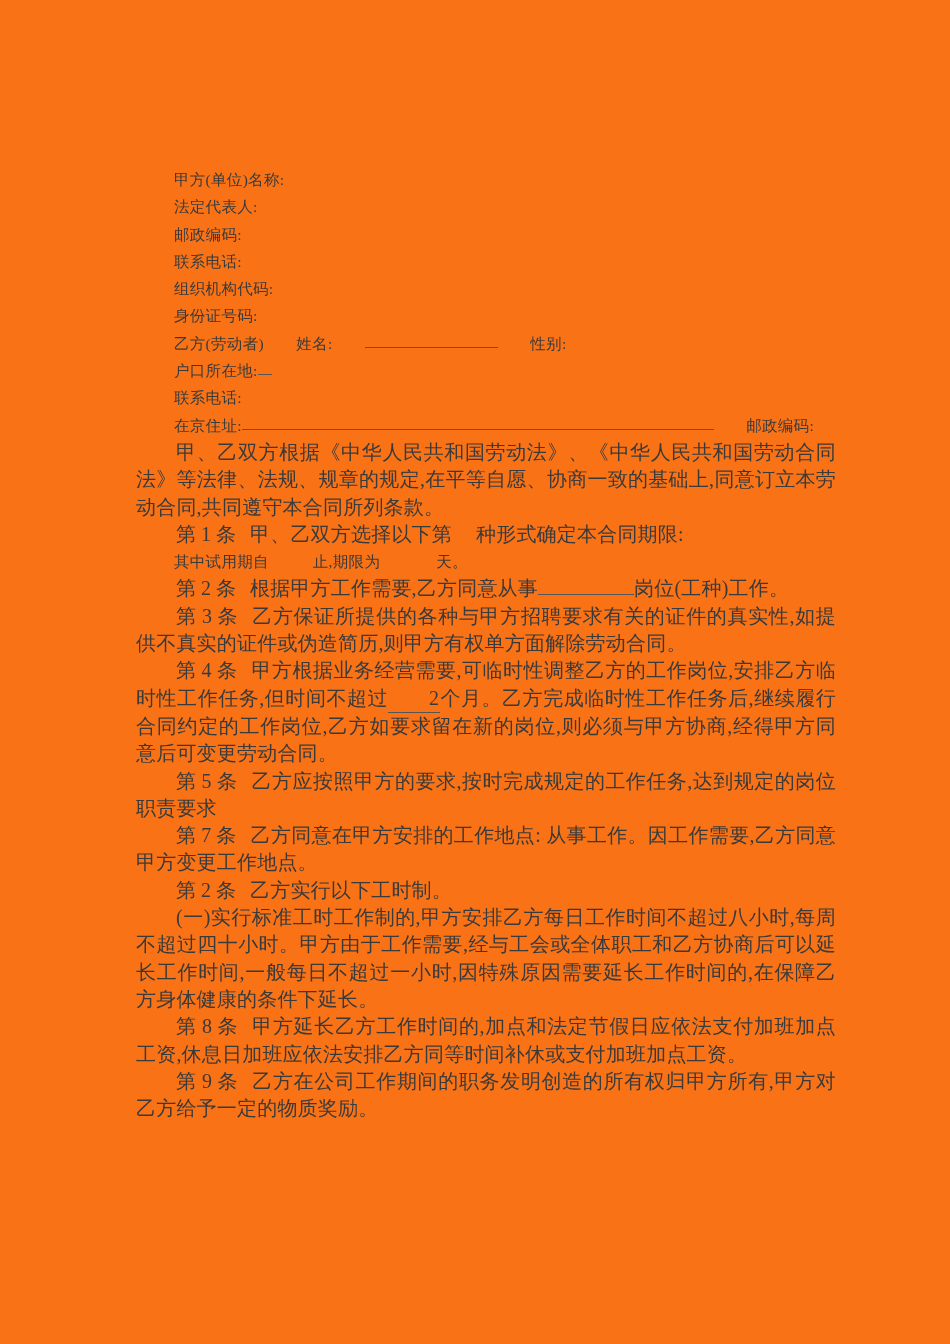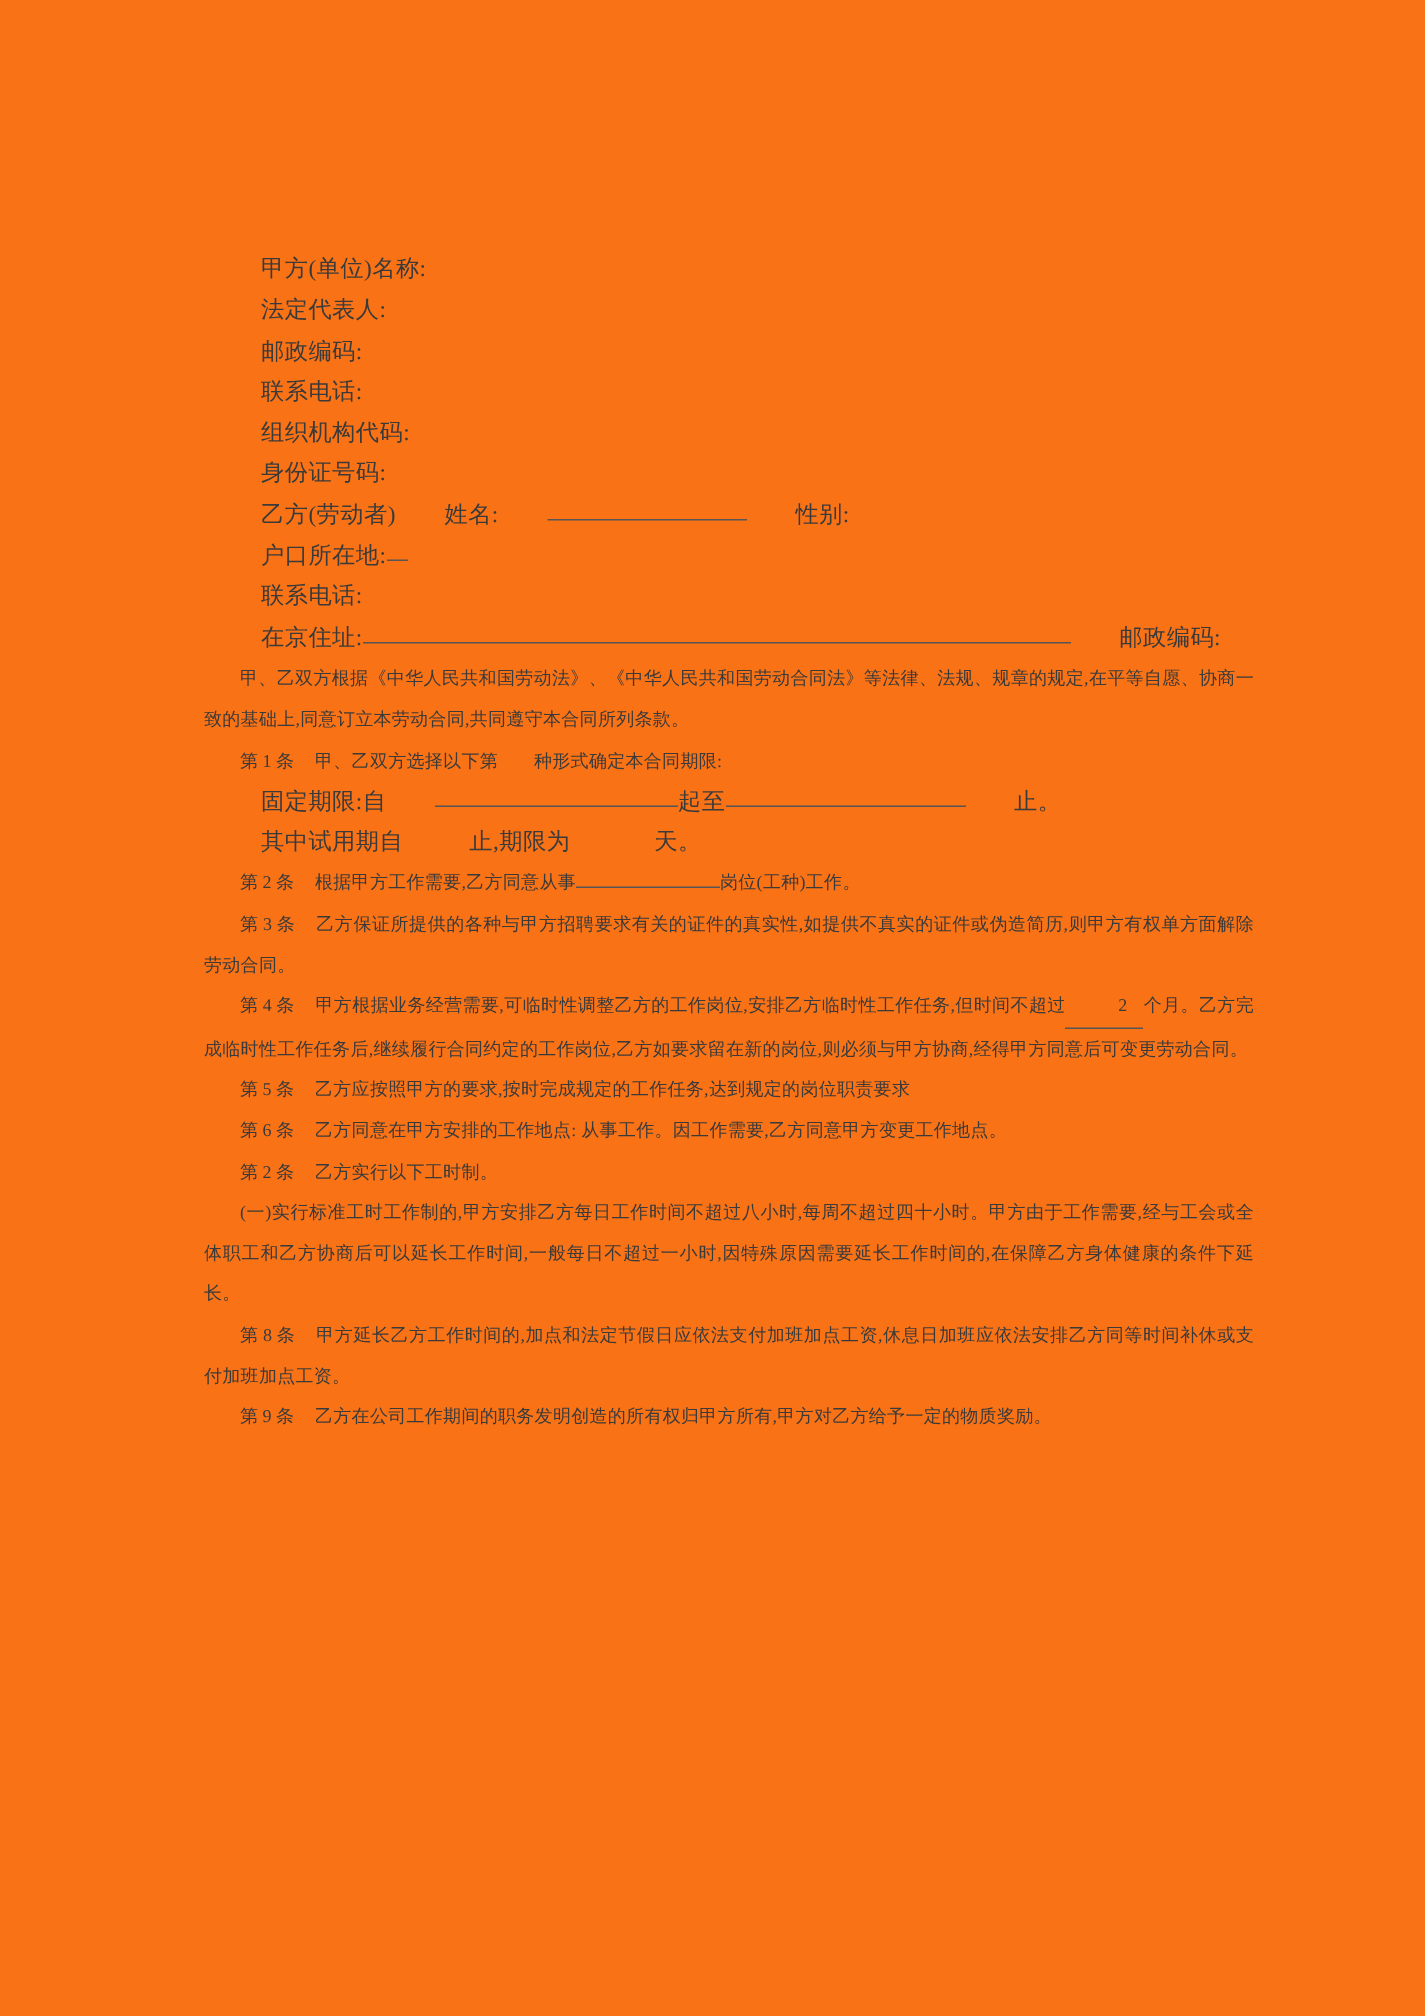--- a/index.html
+++ b/index.html
@@ -25,21 +25,21 @@
 
   
   .fline {
     font-size: 15.5px;
     line-height: 27.3px;
     padding-left: 38px;      
     white-space: nowrap;
     letter-spacing: 0.3px;
   }
   .para {
-    font-size: 12px;
+    font-size: 20px;
     line-height: 27.3px;
     text-align: justify;
     text-justify: inter-ideograph;
     text-indent: 2em;
     margin: 0;
     letter-spacing: 0.2px;
   }
 
   
   .blank {
@@ -118,27 +118,20 @@
       <span class="gap-sm"></span>
       <span>邮政编码:</span>
     </div>
 
     <p class="para">甲、乙双方根据《中华人民共和国劳动法》、《中华人民共和国劳动合同法》等法律、法规、规章的规定,在平等自愿、协商一致的基础上,同意订立本劳动合同,共同遵守本合同所列条款。</p>
 
     <p class="para">
       <span class="art-no">第 1 条</span><span class="art-sp"></span><span>甲、乙双方选择以下第</span><span class="gap-sm"></span><span>种形式确定本合同期限:</span>
     </p>
 
-    <div class="fline">
-      <span>固定期限:自</span>
-      <span class="gap-sm"></span>
-      <span class="blank b-from"></span><span>起至</span><span class="blank b-to"></span>
-      <span class="gap-sm"></span>
-      <span>止。</span>
-    </div>
 
     <div class="fline">
       <span>其中试用期自</span><span class="gap-md"></span><span>止,期限为</span><span class="gap-lg"></span><span>天。</span>
     </div>
 
     <p class="para">
       <span class="art-no">第 2 条</span><span class="art-sp"></span><span>根据甲方工作需要,乙方同意从事</span><span class="filled" style="min-width:96px;"></span><span>岗位(工种)工作。</span>
     </p>
 
     <p class="para">
@@ -147,21 +140,21 @@
 
     <p class="para">
       <span class="art-no">第 4 条</span><span class="art-sp"></span><span>甲方根据业务经营需要,可临时性调整乙方的工作岗位,安排乙方临时性工作任务,但时间不超过</span><span class="filled">2</span><span>个月。乙方完成临时性工作任务后,继续履行合同约定的工作岗位,乙方如要求留在新的岗位,则必须与甲方协商,经得甲方同意后可变更劳动合同。</span>
     </p>
 
     <p class="para">
       <span class="art-no">第 5 条</span><span class="art-sp"></span><span>乙方应按照甲方的要求,按时完成规定的工作任务,达到规定的岗位职责要求</span>
     </p>
 
     <p class="para">
-      <span class="art-no">第 6 条</span><span class="art-sp"></span><span>乙方同意在甲方安排的工作地点: 从事工作。因工作需要,乙方同意甲方变更工作地点。</span>
+      <span class="art-no">第 7 条</span><span class="art-sp"></span><span>乙方同意在甲方安排的工作地点: 从事工作。因工作需要,乙方同意甲方变更工作地点。</span>
     </p>
 
     <p class="para">
       <span class="art-no">第 2 条</span><span class="art-sp"></span><span>乙方实行以下工时制。</span>
     </p>
     <p class="para">(一)实行标准工时工作制的,甲方安排乙方每日工作时间不超过八小时,每周不超过四十小时。甲方由于工作需要,经与工会或全体职工和乙方协商后可以延长工作时间,一般每日不超过一小时,因特殊原因需要延长工作时间的,在保障乙方身体健康的条件下延长。</p>
 
     <p class="para">
       <span class="art-no">第 8 条</span><span class="art-sp"></span><span>甲方延长乙方工作时间的,加点和法定节假日应依法支付加班加点工资,休息日加班应依法安排乙方同等时间补休或支付加班加点工资。</span>
     </p>

